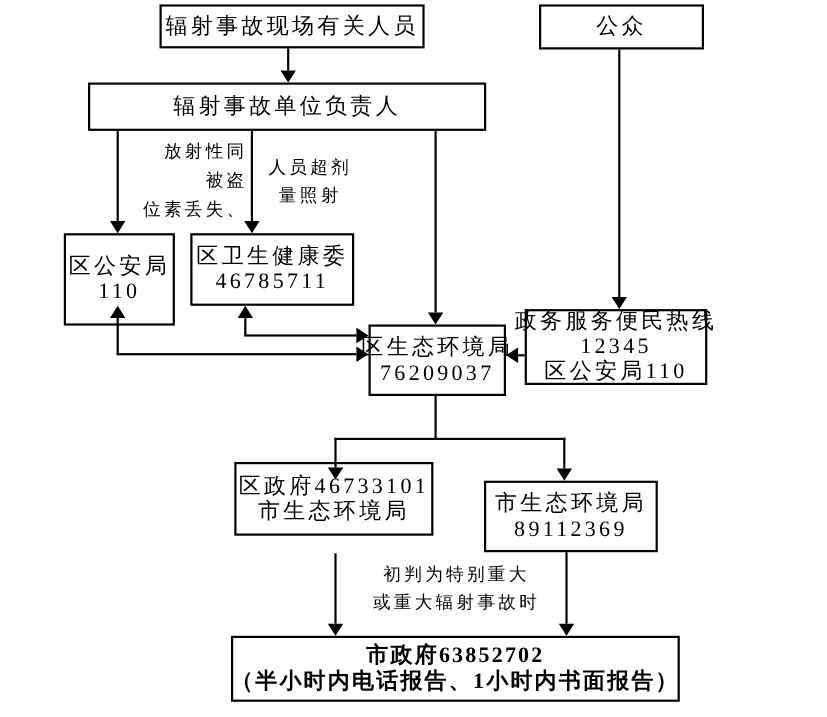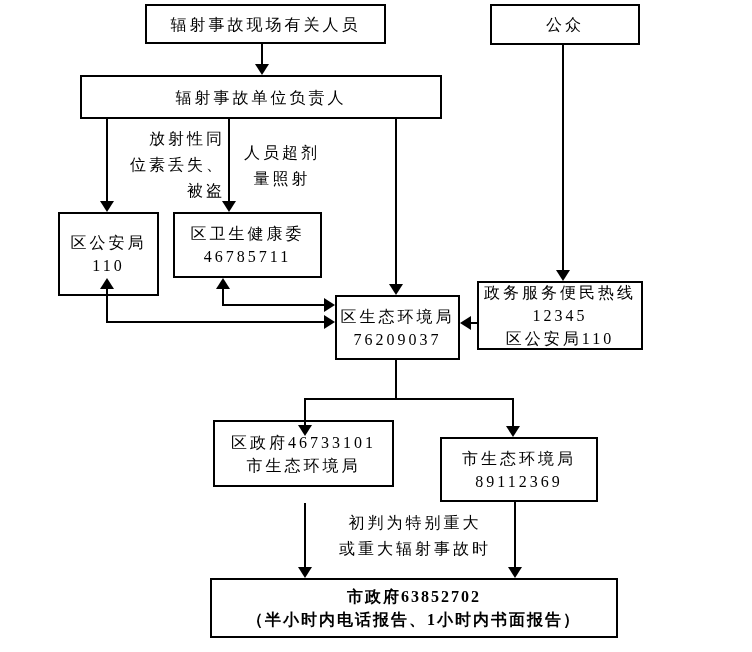--- a/index.html
+++ b/index.html
@@ -14,21 +14,21 @@
   .node{
     position:absolute;
     box-sizing:border-box;
     border:2px solid #000;
     background:#fff;
     display:flex;
     flex-direction:column;
     align-items:center;
     justify-content:center;
     text-align:center;
-    font-size:16px;
+    font-size:20px;
     line-height:23px;
     letter-spacing:3px;
   }
   .node .tline{white-space:nowrap;}
   .elabel{
     position:absolute;
     text-align:center;
     font-size:16px;
     line-height:26px;
     letter-spacing:3px;
@@ -89,22 +89,22 @@
     <div class="tline">89112369</div>
   </div>
 
   <div class="node" style="left:210px;top:578px;width:408px;height:60px;letter-spacing:2px;font-weight:bold;">
     <div class="tline">市政府63852702</div>
     <div class="tline">（半小时内电话报告、1小时内书面报告）</div>
   </div>
 
   <div class="elabel" style="left:115px;top:126px;width:110px;text-align:right;">
     <div>放射性同</div>
+    <div>被盗</div>
     <div>位素丢失、</div>
-    <div>被盗</div>
   </div>
 
   <div class="elabel" style="left:232px;top:140px;width:100px;">
     <div>人员超剂</div>
     <div>量照射</div>
   </div>
 
   <div class="elabel" style="left:325px;top:510px;width:180px;">
     <div>初判为特别重大</div>
     <div>或重大辐射事故时</div>

